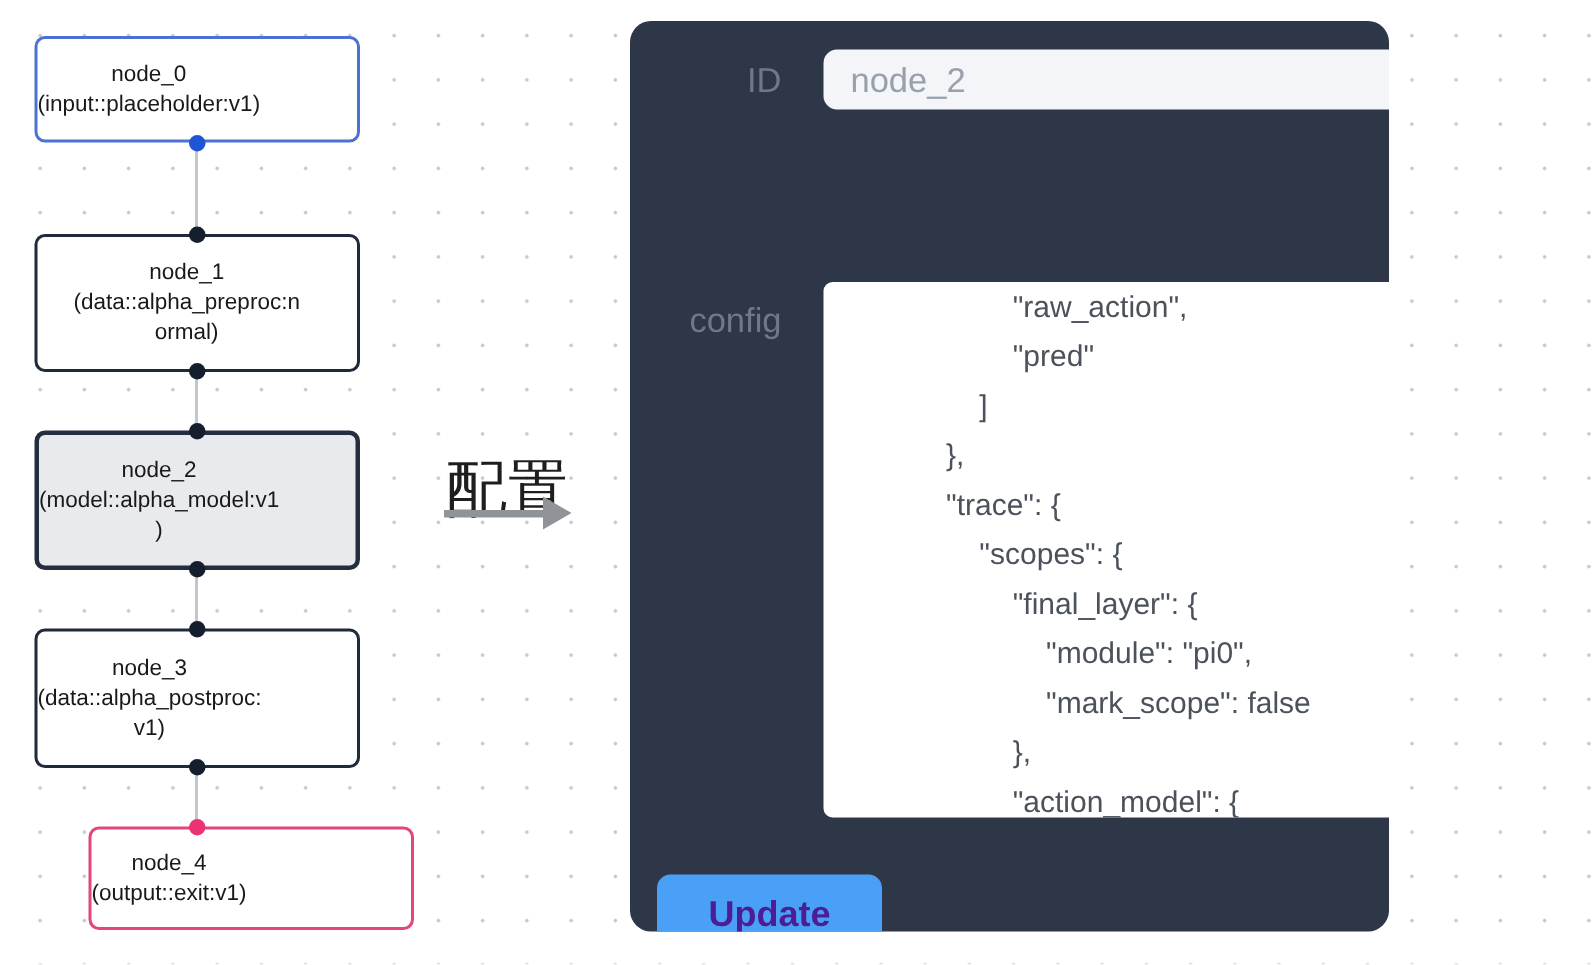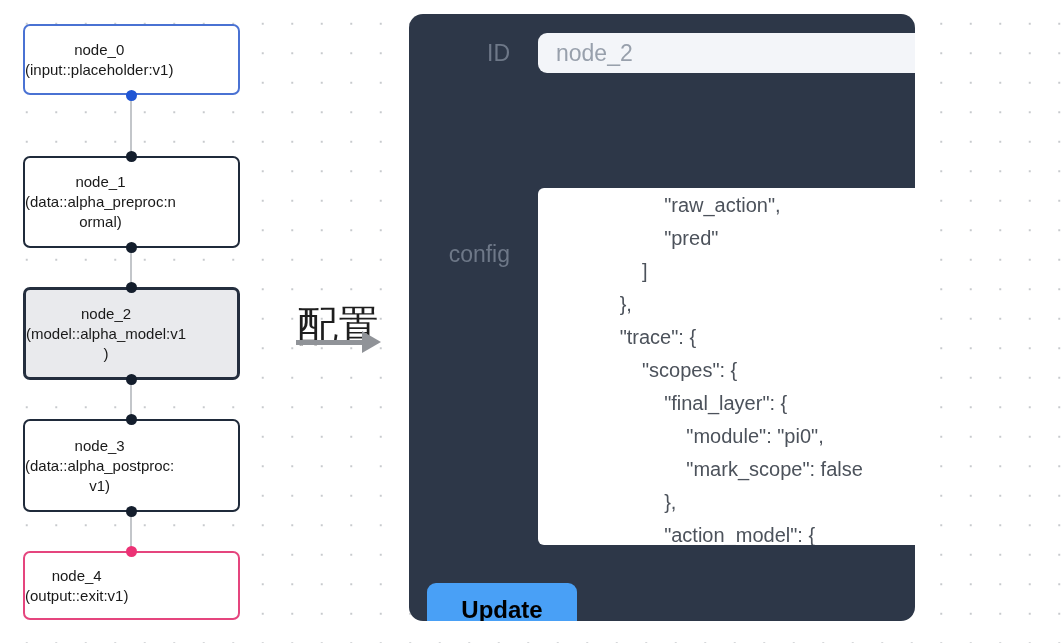--- a/index.html
+++ b/index.html
@@ -14,34 +14,34 @@
   }
   
   .node{
     position:absolute;background:#ffffff;border:2px solid #1f2a3a;border-radius:7px;
     display:flex;align-items:center;text-align:center;
     box-sizing:border-box;
   }
   .node .lbl{white-space:pre-line;font-size:15px;line-height:20px;color:#191919;}
   .node.input{border-color:#4a72d3;}
   .node.selected{background:#e9eaed;border:3px solid #242e3e;}
-  .node.output{border-color:#e5457e;}
+  .node.output{border-color:#e5457e;margin-left:36px;}
   .edge{position:absolute;left:130px;width:2px;background:#c3c6ca;}
   .port{position:absolute;width:11px;height:11px;border-radius:50%;background:#141e2d;}
   .port.blue{background:#1f55d4;}
   .port.pink{background:#ec3275;}
   
   .anno-label{position:absolute;left:297px;top:299px;font-size:41px;color:#1e1e1e;}
   .anno-arrow{position:absolute;left:296px;top:331px;width:90px;height:22px;}
   .anno-arrow .shaft{position:absolute;left:0;top:9px;width:68px;height:5px;background:#909398;}
   .anno-arrow .head{position:absolute;left:66px;top:0;width:0;height:0;
     border-left:19px solid #909398;border-top:11px solid transparent;border-bottom:11px solid transparent;}
   
   .panel{
-    position:absolute;left:409px;top:14px;width:506px;height:607px;
+    position:absolute;left:420px;top:14px;width:506px;height:607px;
     background:#2d3748;border-radius:14px;overflow:hidden;
   }
   .f-label{position:absolute;left:0;width:101px;text-align:right;color:#6e7888;font-size:23px;}
   .f-input{
     position:absolute;left:129px;width:492px;background:#f3f5f9;border:none;outline:none;
     border-radius:9px;padding:0 0 0 18px;font-size:23px;color:#98a0ac;
     font-family:"Liberation Sans",sans-serif;box-sizing:border-box;
   }
   .config-box{position:absolute;left:129px;top:174px;width:492px;height:357px;background:#ffffff;border-radius:6px;}
   .config-text{
@@ -53,39 +53,39 @@
     border-left:1px solid #e4e4e4;border-radius:0 6px 0 0;box-sizing:border-box;
   }
   .sb-thumb{position:absolute;left:6px;top:27px;width:20px;height:36px;border-radius:10px;background:#c4c6c9;}
   .resize-box{
     position:absolute;right:0;bottom:0;width:34px;height:26px;background:#fbfbfb;
     border-left:1px solid #e4e4e4;border-top:1px solid #e4e4e4;
     border-radius:0 0 6px 0;box-sizing:border-box;
   }
   .update-btn{
     position:absolute;left:18px;top:569px;width:150px;height:54px;border:none;
-    border-radius:9px;background:#49a0f6;color:#000000;font-size:24px;font-weight:600;
+    border-radius:9px;background:#49a0f6;color:#4c1d95;font-size:24px;font-weight:600;
     font-family:"Liberation Sans",sans-serif;cursor:pointer;
   }
 </style>
 </head>
 <body>
 
 <div class="canvas">
 
   <div class="edge" style="top:95px;height:61px;"></div>
   <div class="edge" style="top:248px;height:39px;"></div>
   <div class="edge" style="top:380px;height:39px;"></div>
   <div class="edge" style="top:512px;height:39px;"></div>
 
   <div class="node input" style="left:23px;top:24px;width:217px;height:71px;">
     <span class="lbl">node_0
 (input::placeholder:v1)</span>
   </div>
-  <div class="node" style="left:23px;top:156px;width:217px;height:92px;">
+  <div class="node" style="left:23px;top:156px;width:217px;height:92px;padding-left:24px;">
     <span class="lbl">node_1
 (data::alpha_preproc:n
 ormal)</span>
   </div>
   <div class="node selected" style="left:23px;top:287px;width:217px;height:93px;">
     <span class="lbl">node_2
 (model::alpha_model:v1
 )</span>
   </div>
   <div class="node" style="left:23px;top:419px;width:217px;height:93px;">
@@ -112,21 +112,21 @@
     <div class="shaft"></div>
     <div class="head"></div>
   </div>
 
   <div class="panel">
 
     <div class="f-label" style="top:19px;height:40px;line-height:40px;">ID</div>
     <input class="f-input" style="top: 19px; height: 40px;" type="text" value="node_2">
 
 
-    <div class="f-label" style="top:186px;margin-top:41px;">config</div>
+    <div class="f-label" style="top:186px;">config</div>
 
     <div class="config-box">
       <div class="config-text">                    "raw_action",
                     "pred"
                 ]
             },
             "trace": {
                 "scopes": {
                     "final_layer": {
                         "module": "pi0",

